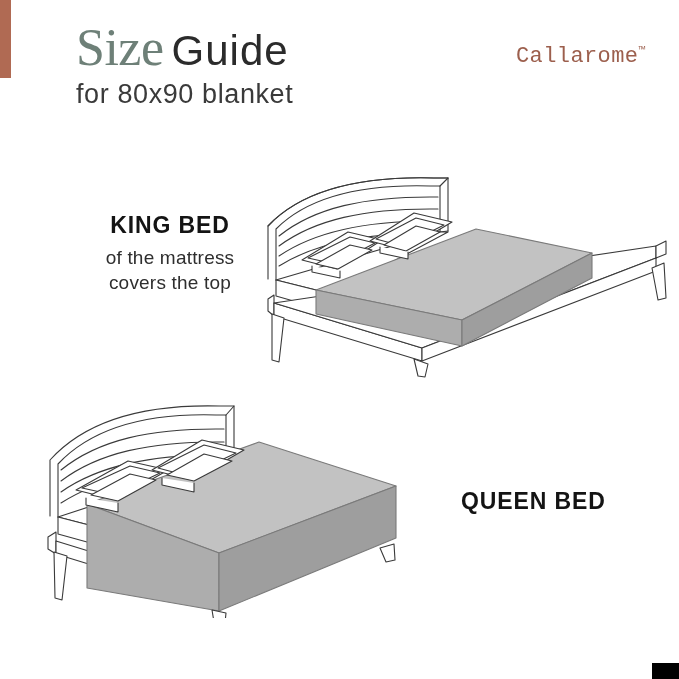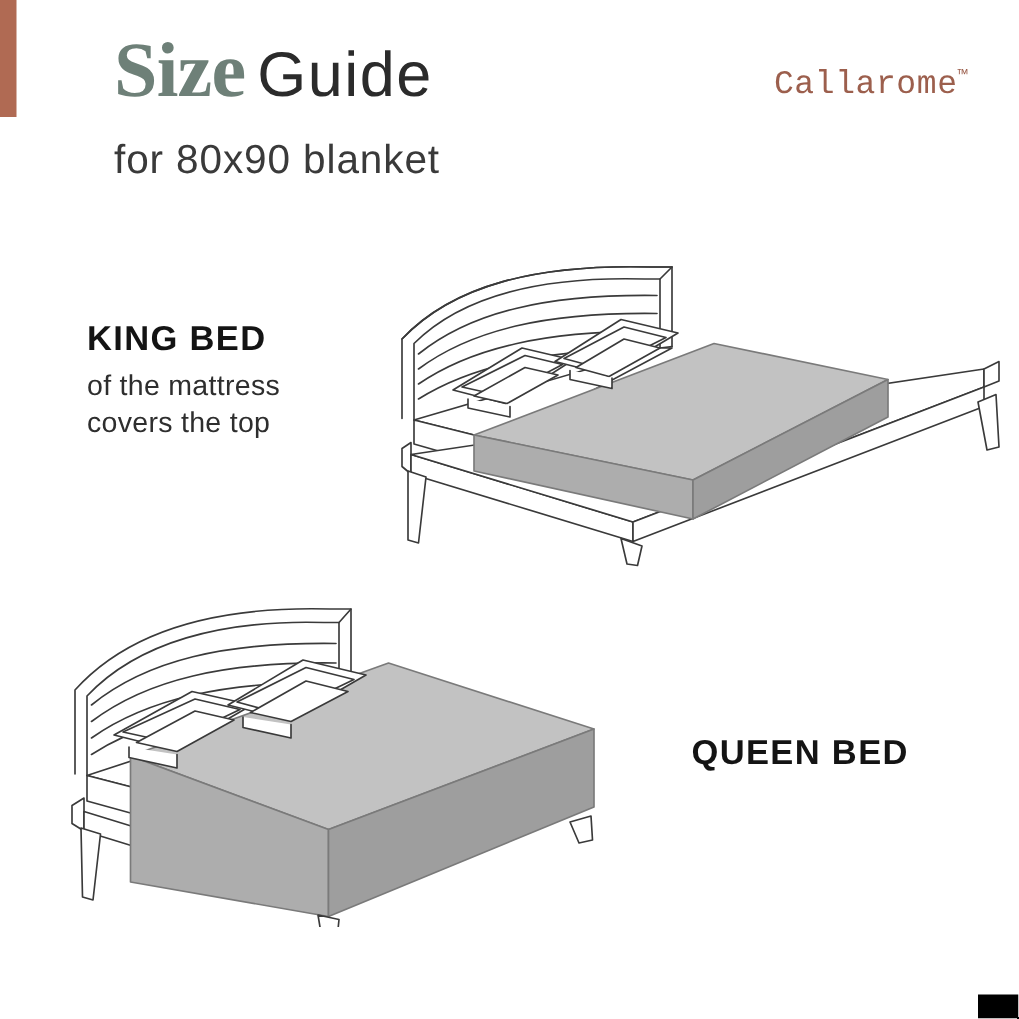--- a/index.html
+++ b/index.html
@@ -32,35 +32,35 @@
     left: 76px;
     top: 22px;
     width: 580px;
   }
   .title-line {
     white-space: nowrap;
     line-height: 1;
   }
   .title-size {
     font-family: "Liberation Serif", "DejaVu Serif", serif;
-    font-weight: 700;
+    font-weight: 400;
     font-size: 52px;
     color: #6e8078;
     letter-spacing: -0.5px;
   }
   .title-guide {
     font-family: "Liberation Sans", sans-serif;
     font-weight: 300;
     font-size: 42px;
     color: #2b2b2b;
     letter-spacing: 1px;
     margin-left: 8px;
   }
   .subtitle {
-    margin-top: 18px;
+    margin-top: 6px;
     font-family: "Liberation Sans", sans-serif;
     font-weight: 300;
     font-size: 27px;
     color: #3a3a3a;
     letter-spacing: 0.6px;
     line-height: 1.1;
   }
 
   
   .brand {
@@ -80,21 +80,21 @@
   }
 
   
   .caption {
     position: absolute;
   }
   .caption-king {
     left: 58px;
     top: 212px;
     width: 224px;
-    text-align: left;
+    text-align: center;
   }
   .caption-queen {
     left: 461px;
     top: 488px;
     width: 220px;
     text-align: left;
   }
   .caption-title {
     font-family: "Liberation Sans", sans-serif;
     font-weight: 700;

